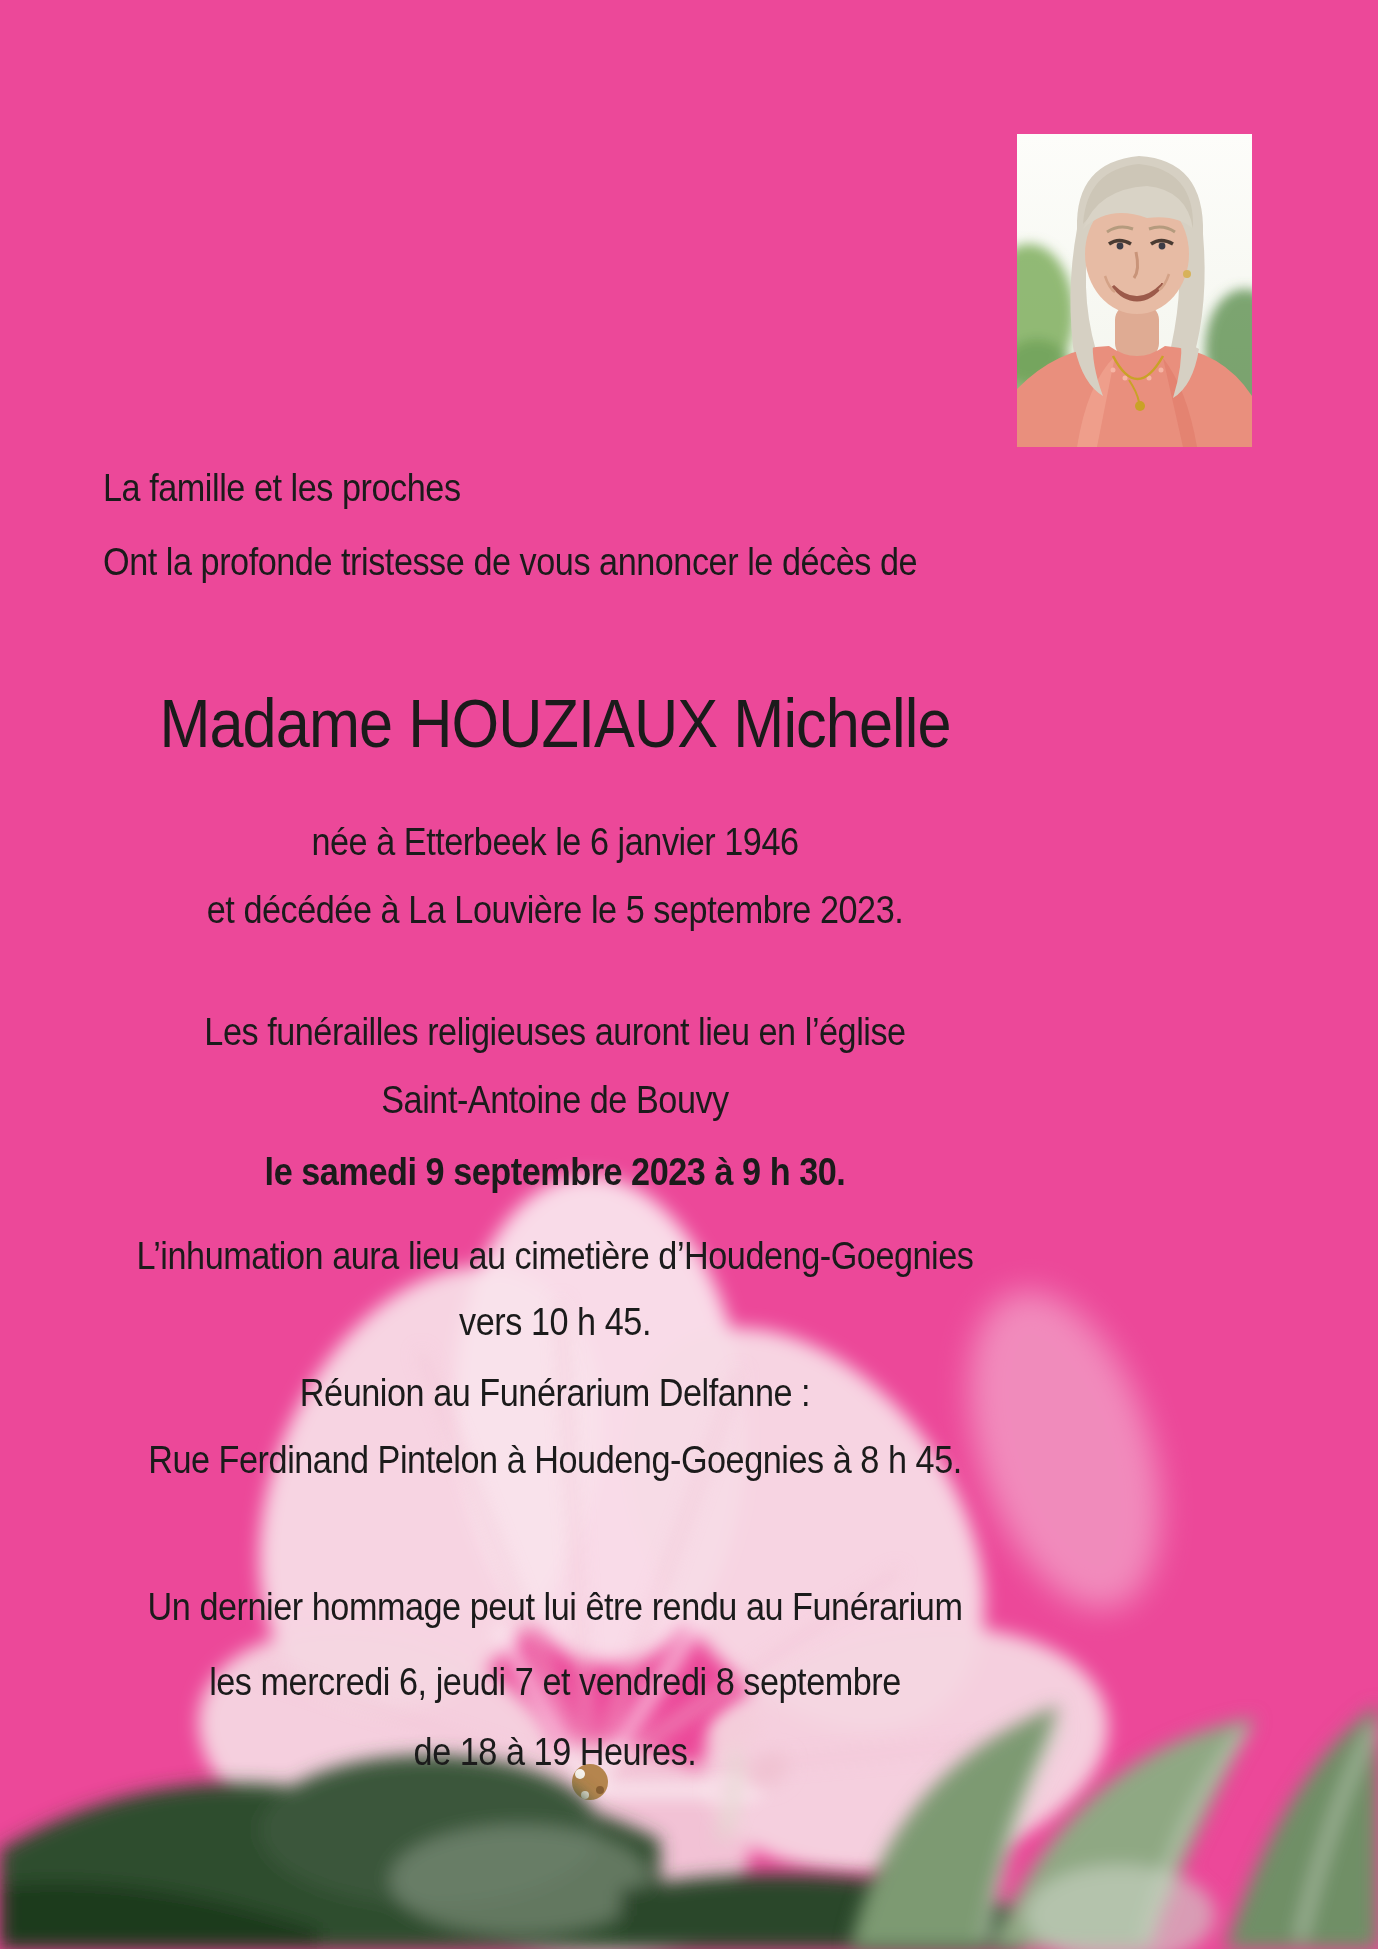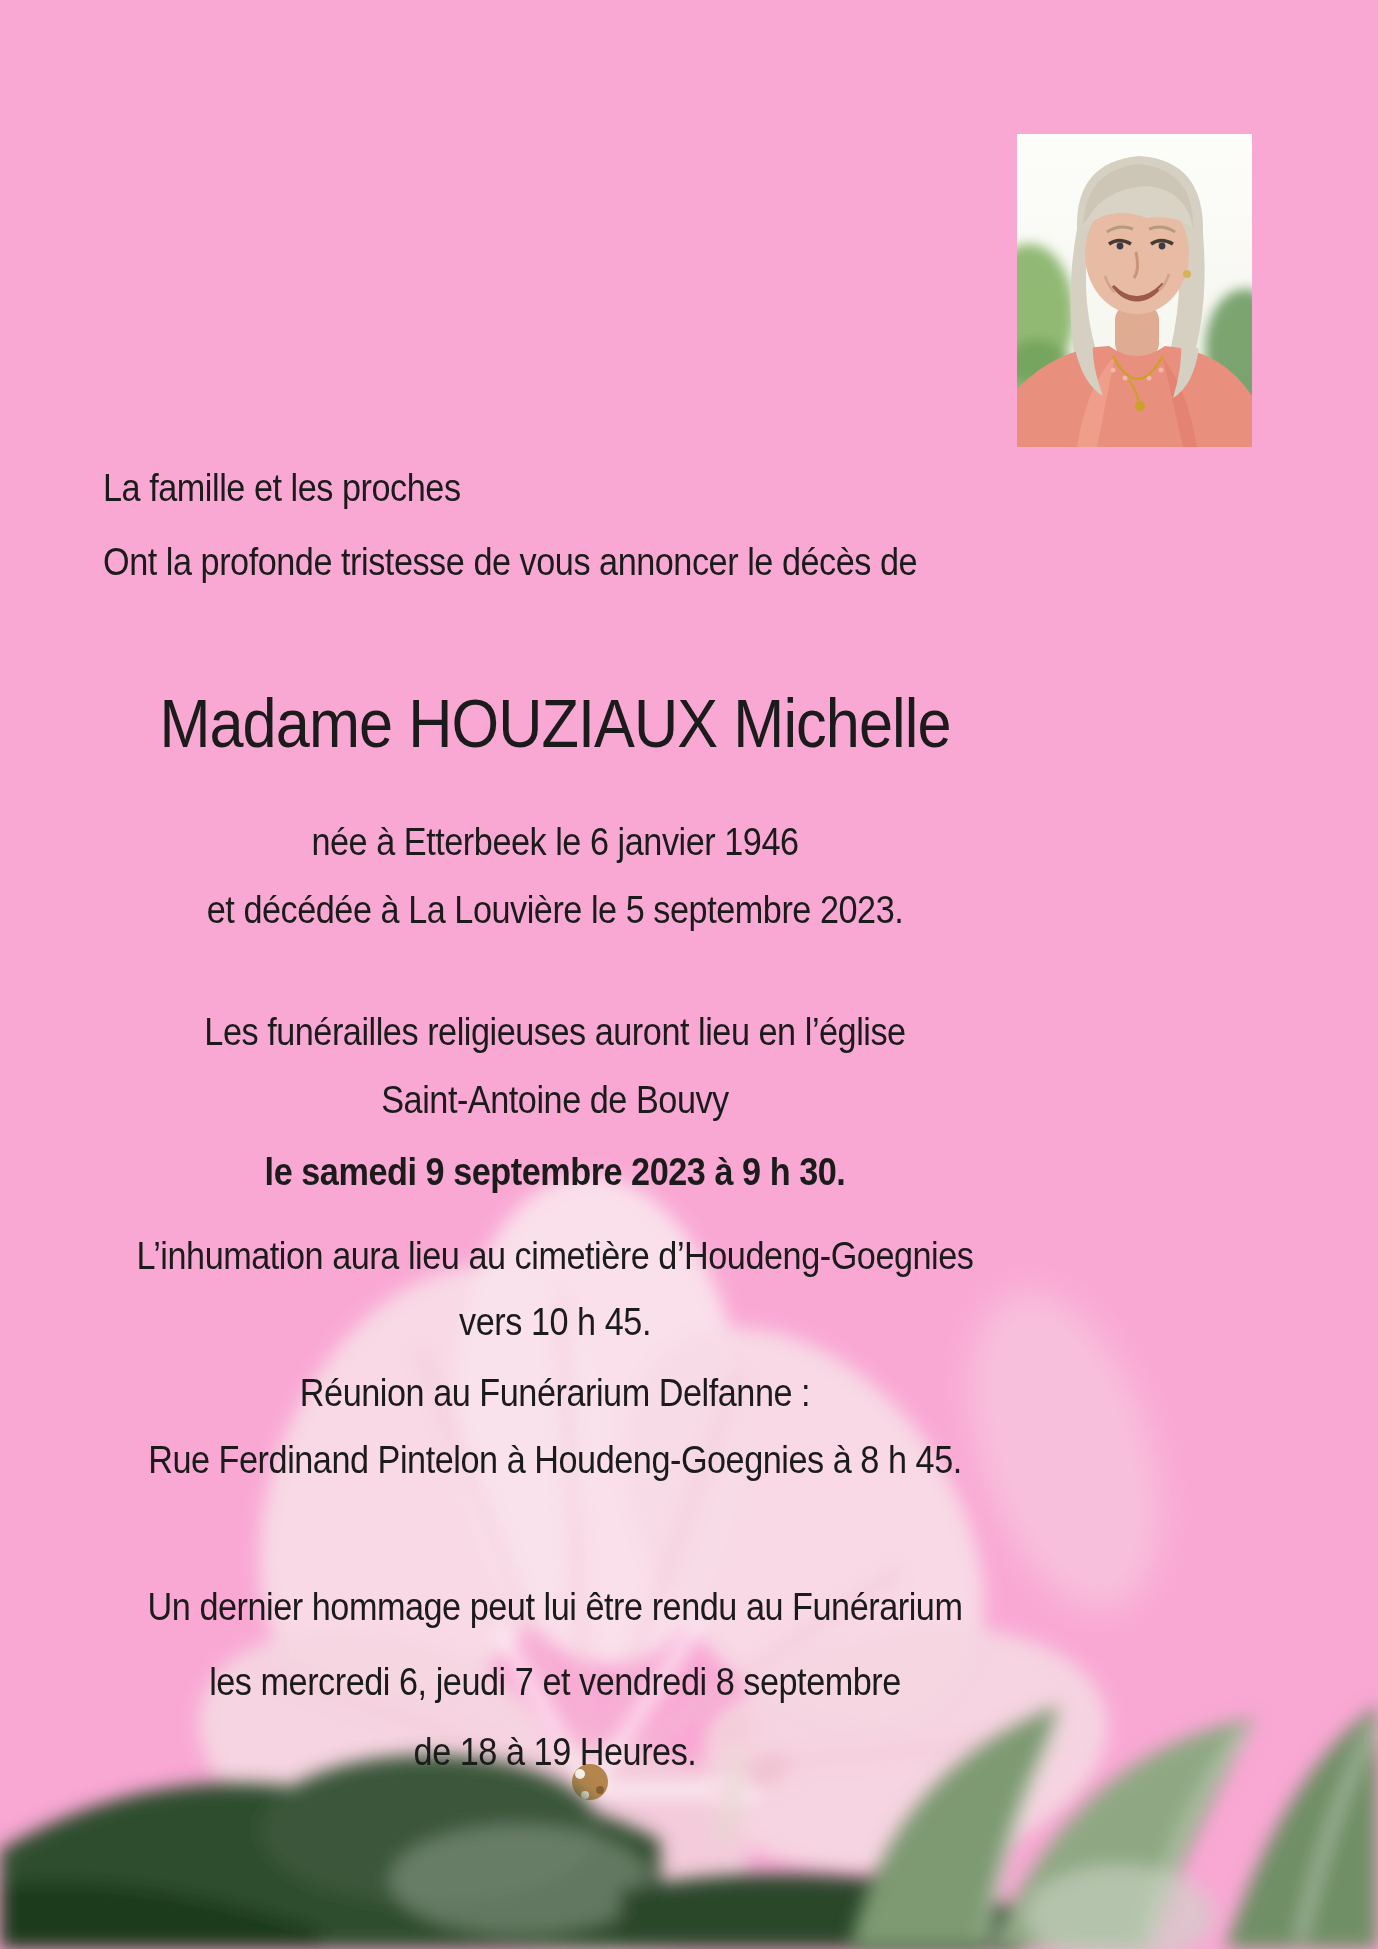--- a/index.html
+++ b/index.html
@@ -1,20 +1,20 @@
 <!DOCTYPE html>
 <html><head>
 <meta charset="utf-8">
 <style>
   html,body{margin:0;padding:0;}
   body{font-family:"Liberation Sans", sans-serif;}
   .page{
     position:relative;
     width:1378px;height:1949px;
-    background:#f9a8d4;
+    background:#ec4899;
     overflow:hidden;
   }
   
   .flower-art{
     position:absolute;left:0;top:1150px;width:1378px;height:799px;
     z-index:1;pointer-events:none;
   }
   
   .portrait{
     position:absolute;left:1017px;top:134px;width:235px;height:313px;

